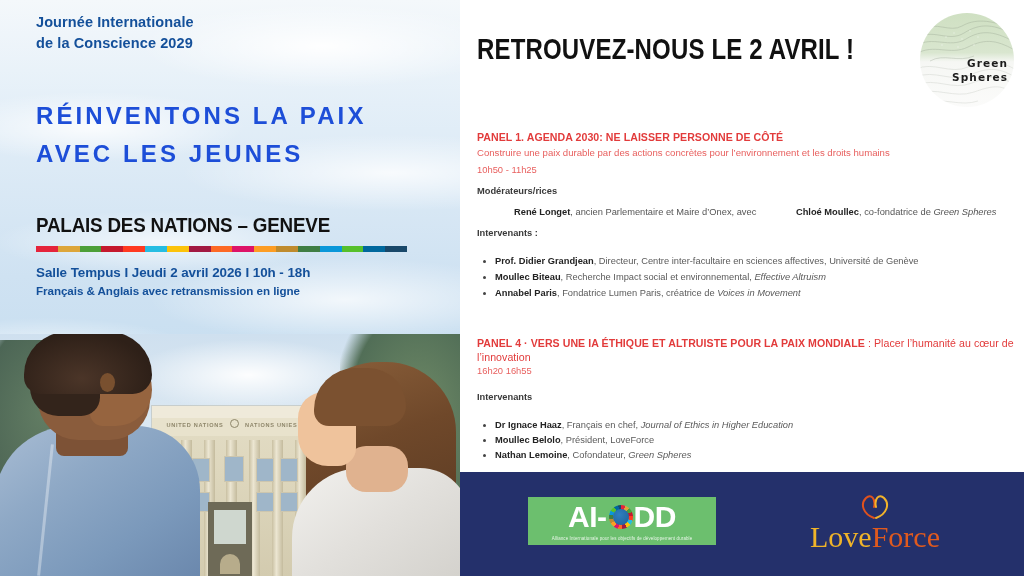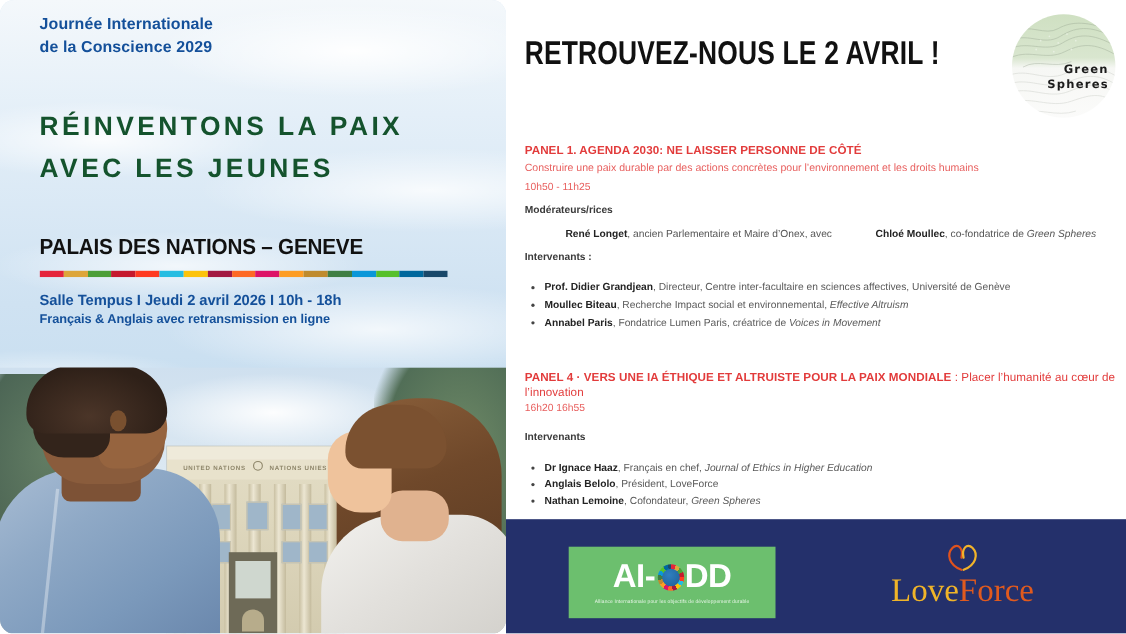--- a/index.html
+++ b/index.html
@@ -7,21 +7,20 @@
     width:1024px;height:576px;overflow:hidden;
     font-family:"Liberation Sans", sans-serif;
     background:#fff;
   }
   .poster{position:relative;width:1024px;height:576px;display:flex;}
 
   
   .left{
     position:relative;width:460px;height:576px;overflow:hidden;
     background:#dce9f5;
-    border-radius:13px;
   }
   
   .sky{
     position:absolute;inset:0;
     background:
       radial-gradient(ellipse 260px 60px at 70% 8%, rgba(255,255,255,.95), rgba(255,255,255,0) 70%),
       radial-gradient(ellipse 220px 50px at 20% 22%, rgba(255,255,255,.85), rgba(255,255,255,0) 70%),
       radial-gradient(ellipse 300px 55px at 85% 30%, rgba(255,255,255,.8), rgba(255,255,255,0) 70%),
       radial-gradient(ellipse 240px 45px at 35% 42%, rgba(255,255,255,.7), rgba(255,255,255,0) 70%),
       radial-gradient(ellipse 280px 60px at 75% 52%, rgba(255,255,255,.75), rgba(255,255,255,0) 70%),
@@ -30,21 +29,21 @@
   }
   .left-text{position:absolute;left:0;top:0;width:460px;z-index:3;}
   .kicker{
     margin:12px 0 0 36px;
     font-size:14.5px;line-height:1.42;font-weight:700;
     color:#14509a;letter-spacing:.1px;
   }
   .headline{
     margin:44px 0 0 36px;
     font-size:24px;line-height:1.56;font-weight:700;
-    color:#14532d;letter-spacing:3.1px;
+    color:#1d4ed8;letter-spacing:3.1px;
   }
   .venue{
     margin:42px 0 0 36px;
     font-size:20px;font-weight:800;color:#111;
     letter-spacing:-.2px;
     transform:scaleX(.94);transform-origin:left center;
     white-space:nowrap;
   }
   .sdgbar{
     margin:9px 0 0 36px;width:371px;height:6px;
@@ -189,21 +188,21 @@
   .panel2 .p-line{margin-top:12px;}
   .panel2 .p-listlabel{margin-top:14px;}
   .panel2 ul.p-list li{line-height:1.62;}
 
   
   .footer{
     position:absolute;left:0;bottom:0;width:564px;height:104px;
     background:#24306b;
   }
   .aiodd{
-    position:absolute;left:57px;top:25px;width:188px;height:65px;
+    position:absolute;left:68px;top:25px;width:188px;height:48px;
     background:#6cbf6e;display:flex;flex-direction:column;
     align-items:center;justify-content:center;
   }
   .aiodd-main{
     display:flex;align-items:center;justify-content:center;
     font-size:30px;font-weight:700;color:#fff;letter-spacing:-.5px;
     line-height:1;
   }
   .aiodd-globe{
     display:inline-block;width:24px;height:24px;border-radius:50%;
@@ -415,21 +414,21 @@
       </div>
 
       <div class="panel panel2">
         <div class="p-title">
           <span>PANEL 4 · VERS UNE IA ÉTHIQUE ET ALTRUISTE POUR LA PAIX MONDIALE</span><span class="reg"> : Placer l’humanité au cœur de l’innovation</span>
         </div>
         <div class="p-time">16h20 16h55</div>
         <div class="p-listlabel">Intervenants</div>
         <ul class="p-list">
           <li><b>Dr Ignace Haaz</b><span>, Français en chef, </span><i>Journal of Ethics in Higher Education</i></li>
-          <li><b>Anglais Belolo</b><span>, Président, LoveForce</span><i></i></li>
+          <li><b>Moullec Belolo</b><span>, Président, LoveForce</span><i></i></li>
           <li><b>Nathan Lemoine</b><span>, Cofondateur, </span><i>Green Spheres</i></li>
         </ul>
       </div>
 
     </div>
 
     <div class="footer">
       <div class="aiodd">
         <div class="aiodd-main">
           <span>AI-</span>

